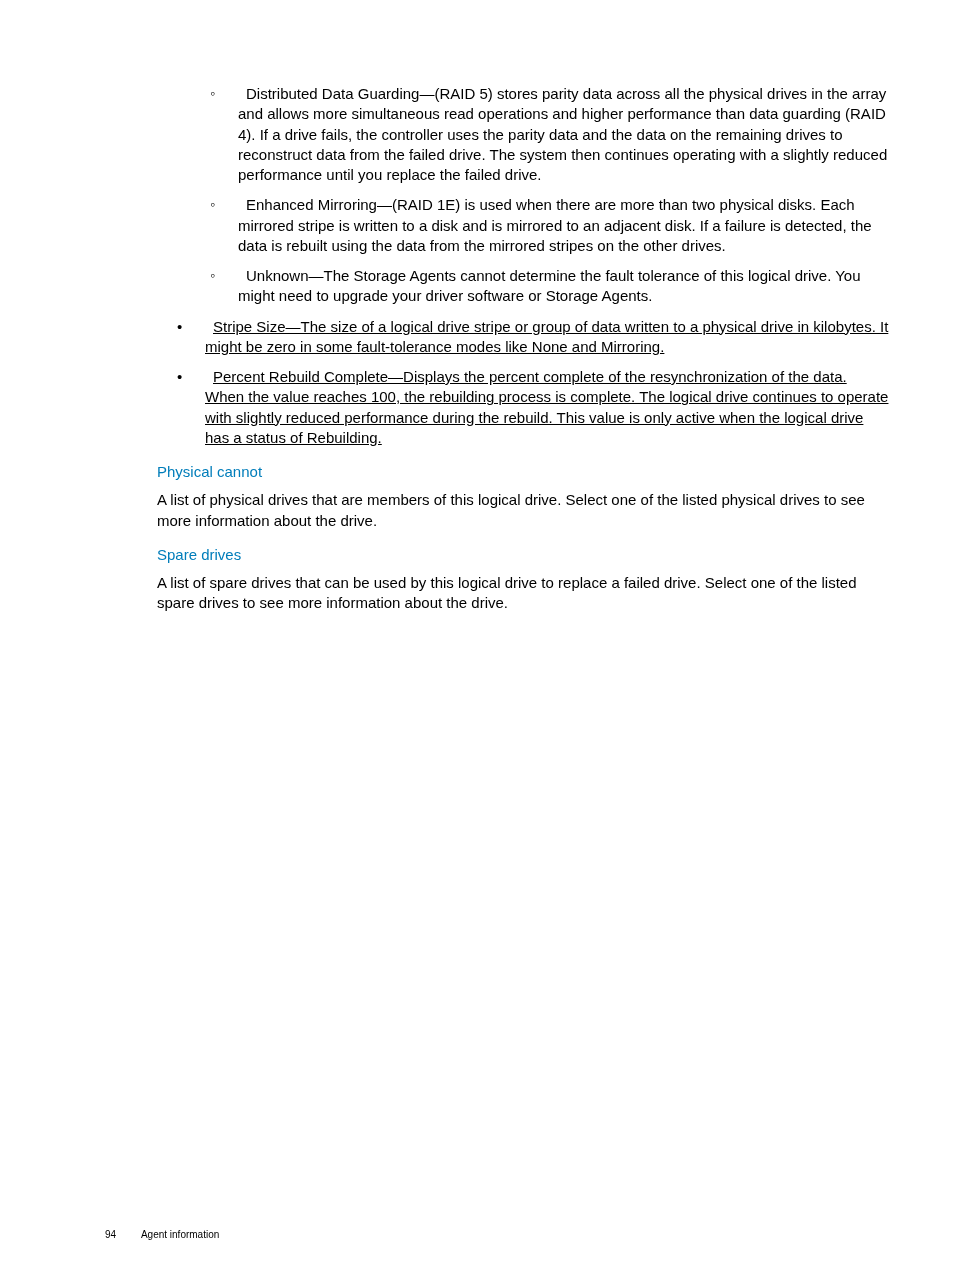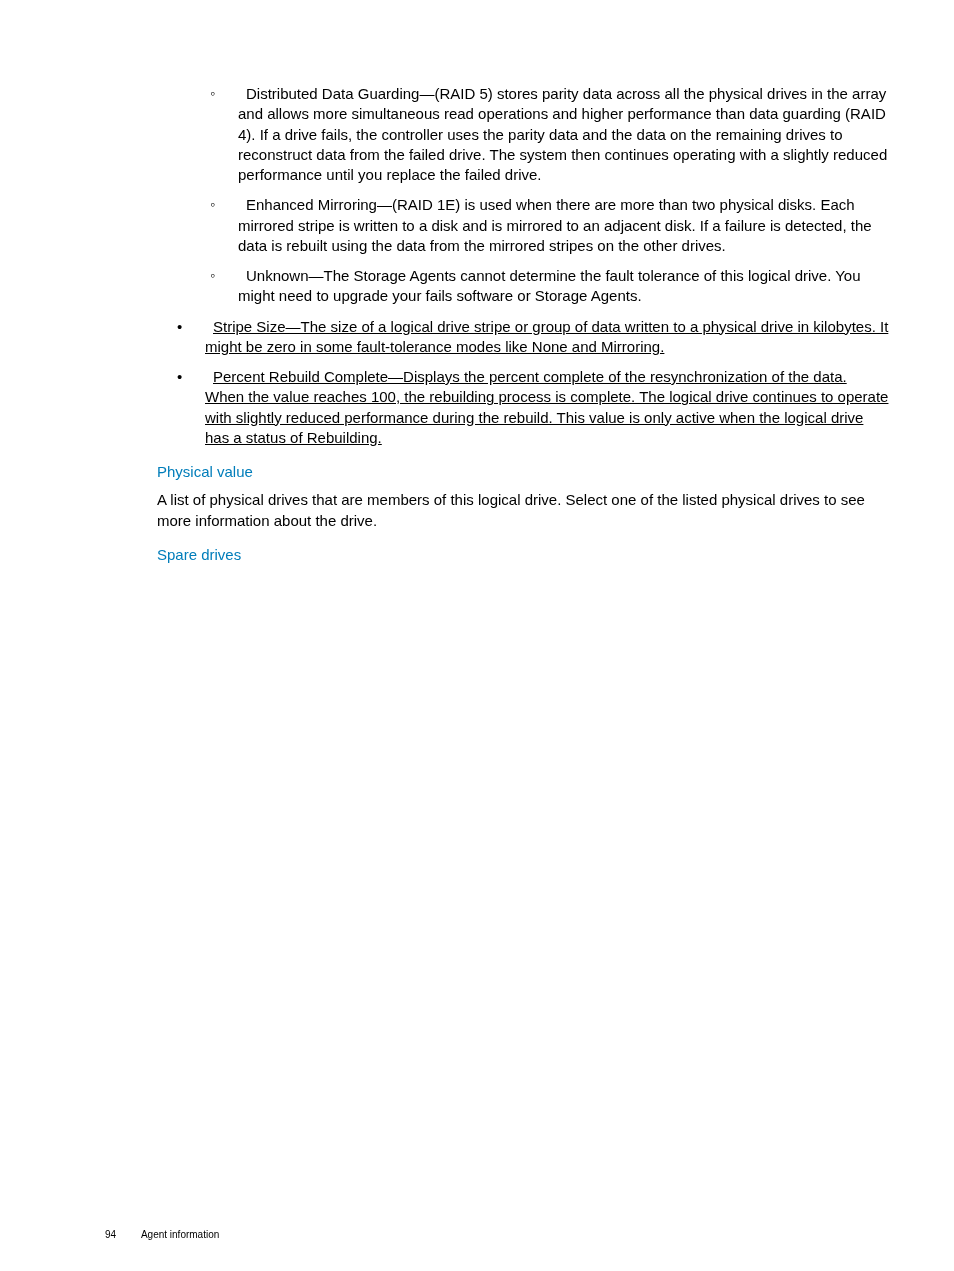--- a/index.html
+++ b/index.html
@@ -85,36 +85,37 @@
 <div class="content">
 
   <ul class="hollow">
     <li>
       <span>Distributed Data Guarding—(RAID 5) stores parity data across all the physical drives in the array and allows more simultaneous read operations and higher performance than data guarding (RAID 4). If a drive fails, the controller uses the parity data and the data on the remaining drives to reconstruct data from the failed drive. The system then continues operating with a slightly reduced performance until you replace the failed drive.</span>
     </li>
     <li>
       <span>Enhanced Mirroring—(RAID 1E) is used when there are more than two physical disks. Each mirrored stripe is written to a disk and is mirrored to an adjacent disk. If a failure is detected, the data is rebuilt using the data from the mirrored stripes on the other drives.</span>
     </li>
     <li>
-      <span>Unknown—The Storage Agents cannot determine the fault tolerance of this logical drive. You might need to upgrade your fails software or Storage Agents.</span>
+      <span>Unknown—The Storage Agents cannot determine the fault tolerance of this logical drive. You might need to upgrade your driver software or Storage Agents.</span>
     </li>
   </ul>
 
   <ul class="solid">
     <li>
       <span>Stripe Size—The size of a logical drive stripe or group of data written to a physical drive in kilobytes. It might be zero in some fault-tolerance modes like None and Mirroring.</span>
     </li>
     <li>
       <span>Percent Rebuild Complete—Displays the percent complete of the resynchronization of the data. When the value reaches 100, the rebuilding process is complete. The logical drive continues to operate with slightly reduced performance during the rebuild. This value is only active when the logical drive has a status of Rebuilding.</span>
     </li>
   </ul>
 
-  <h3 class="section-heading">Physical value</h3>
+  <h3 class="section-heading">Physical cannot</h3>
   <p class="para">A list of physical drives that are members of this logical drive. Select one of the listed physical drives to see more information about the drive.</p>
 
   <h3 class="section-heading">Spare drives</h3>
+  <p class="para">A list of spare drives that can be used by this logical drive to replace a failed drive. Select one of the listed spare drives to see more information about the drive.</p>
 
 </div>
 
 <div class="footer">
   <span class="page-num">94</span>
   <span>Agent information</span>
 </div>
 
 </body></html>

